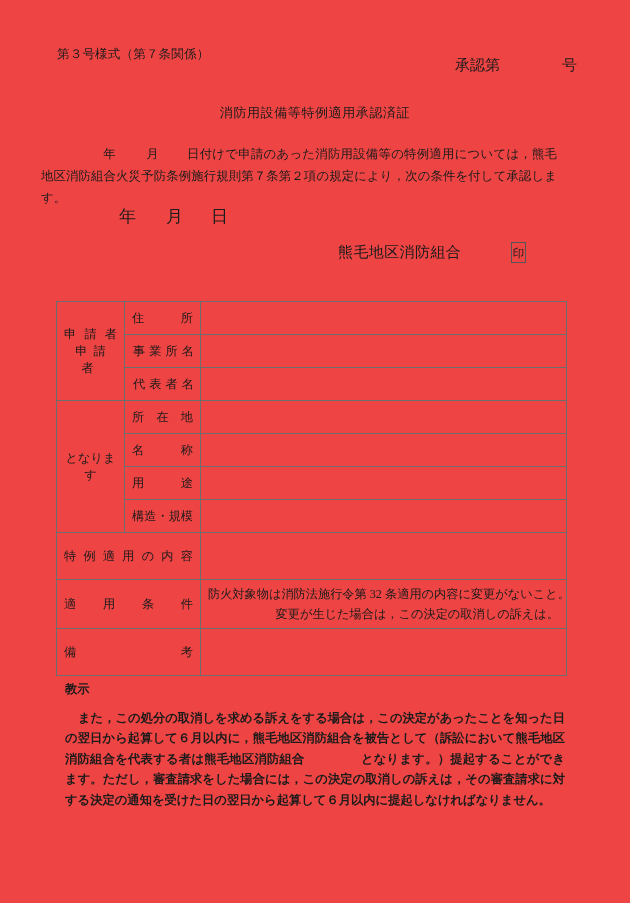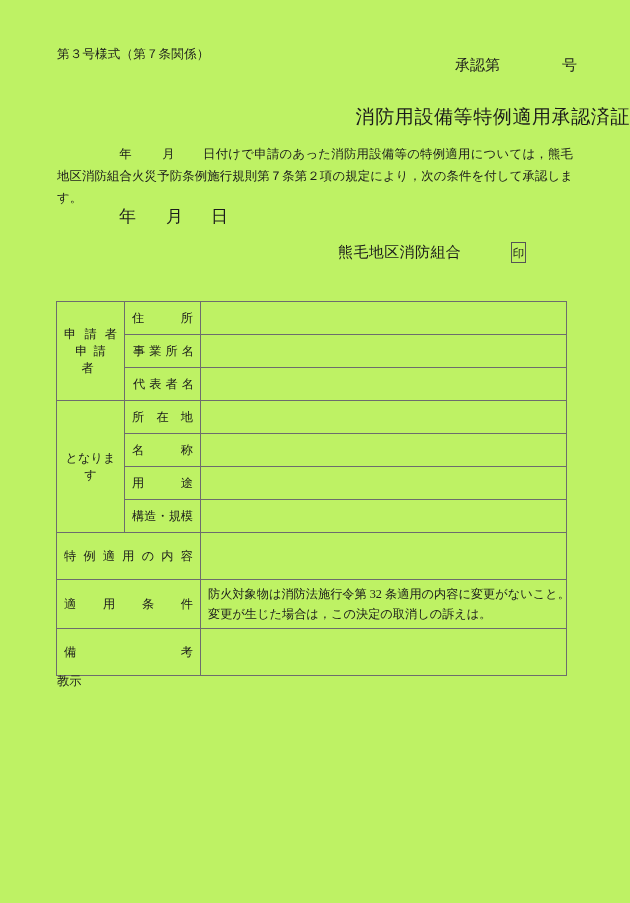--- a/index.html
+++ b/index.html
@@ -11,21 +11,21 @@
     width: 630px;
     height: 903px;
     position: relative;
     font-family: "Liberation Serif", "DejaVu Serif", serif;
     color: #1b1b1b;
     overflow: hidden;
   }
   .page {
     position: absolute;
     inset: 0;
-    background: #bef264;
+    background: #ef4444;
   }
 
   
   .form-no {
     position: absolute;
     left: 57px;
     top: 46px;
     font-size: 12.5px;
     letter-spacing: 0.2px;
     white-space: nowrap;
@@ -39,29 +39,29 @@
   }
   .approval-no .gap {
     display: inline-block;
     width: 62px;
   }
   .doc-title {
     position: absolute;
     left: 0;
     right: 0;
     top: 104px;
-    text-align: right;
-    font-size: 19px;
+    text-align: center;
+    font-size: 13px;
     letter-spacing: 0.6px;
   }
 
   
   .body-para {
     position: absolute;
-    left: 57px;
+    left: 41px;
     top: 143px;
     width: 516px;
     font-size: 12.4px;
     line-height: 22px;
     text-align: justify;
     text-justify: inter-character;
   }
   .body-para .lead {
     display: inline-block;
     width: 62px;
@@ -144,39 +144,40 @@
     text-align: right;
     display: block;
   }
   tr.tall td { height: 47px; }
   tr.taller td { height: 49px; }
   .cond-text {
     font-size: 12.2px;
     line-height: 20px;
     padding: 3px 0;
   }
-  .cond-text div { white-space: nowrap; }
+  .cond-text div { white-space: nowrap; text-align: right; }
 
   
   .notice {
     position: absolute;
     left: 57px;
     top: 671px;
     width: 516px;
     font-size: 12.3px;
     line-height: 20.5px;
   }
   .notice-title {
     margin: 0 0 1px 0;
   }
   .notice p {
-    margin: 0;
+    margin: 8px;
     text-align: justify;
     text-justify: inter-character;
     text-indent: 0;
+    font-weight: bold;
   }
   .notice p.indent {
     padding-left: 0;
     text-indent: 13px;
   }
   .blank-gap {
     display: inline-block;
     width: 56px;
   }
 </style>
@@ -321,15 +322,16 @@
               <span>考</span>
             </span>
         </td>
         <td class="val"></td>
       </tr>
     </tbody>
   </table>
 
   <div class="notice">
     <p class="notice-title">教示</p>
+    <p class="indent"><span>また，この処分の取消しを求める訴えをする場合は，この決定があったことを知った日の翌日から起算して６月以内に，熊毛地区消防組合を被告として（訴訟において熊毛地区消防組合を代表する者は熊毛地区消防組合</span><span class="blank-gap"></span><span>となります。）提起することができます。ただし，審査請求をした場合には，この決定の取消しの訴えは，その審査請求に対する決定の通知を受けた日の翌日から起算して６月以内に提起しなければなりません。</span></p>
   </div>
 
 </div>
 
 </body></html>

